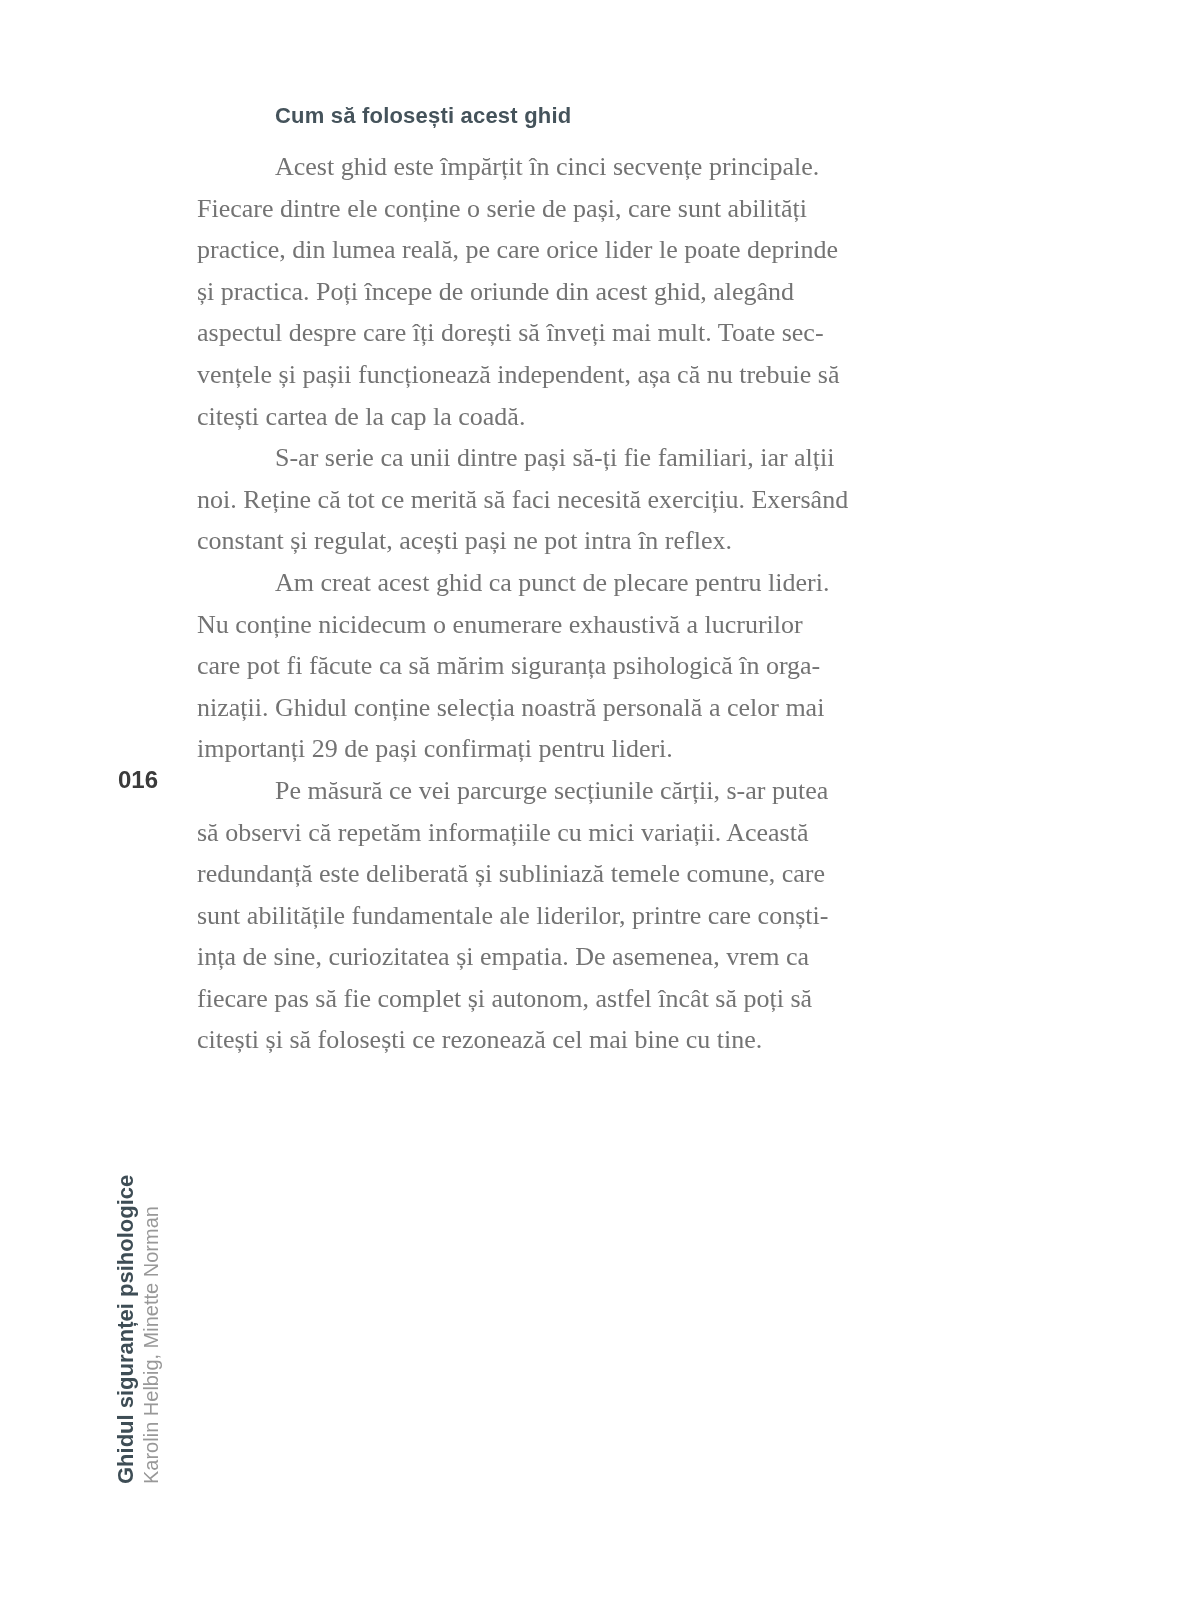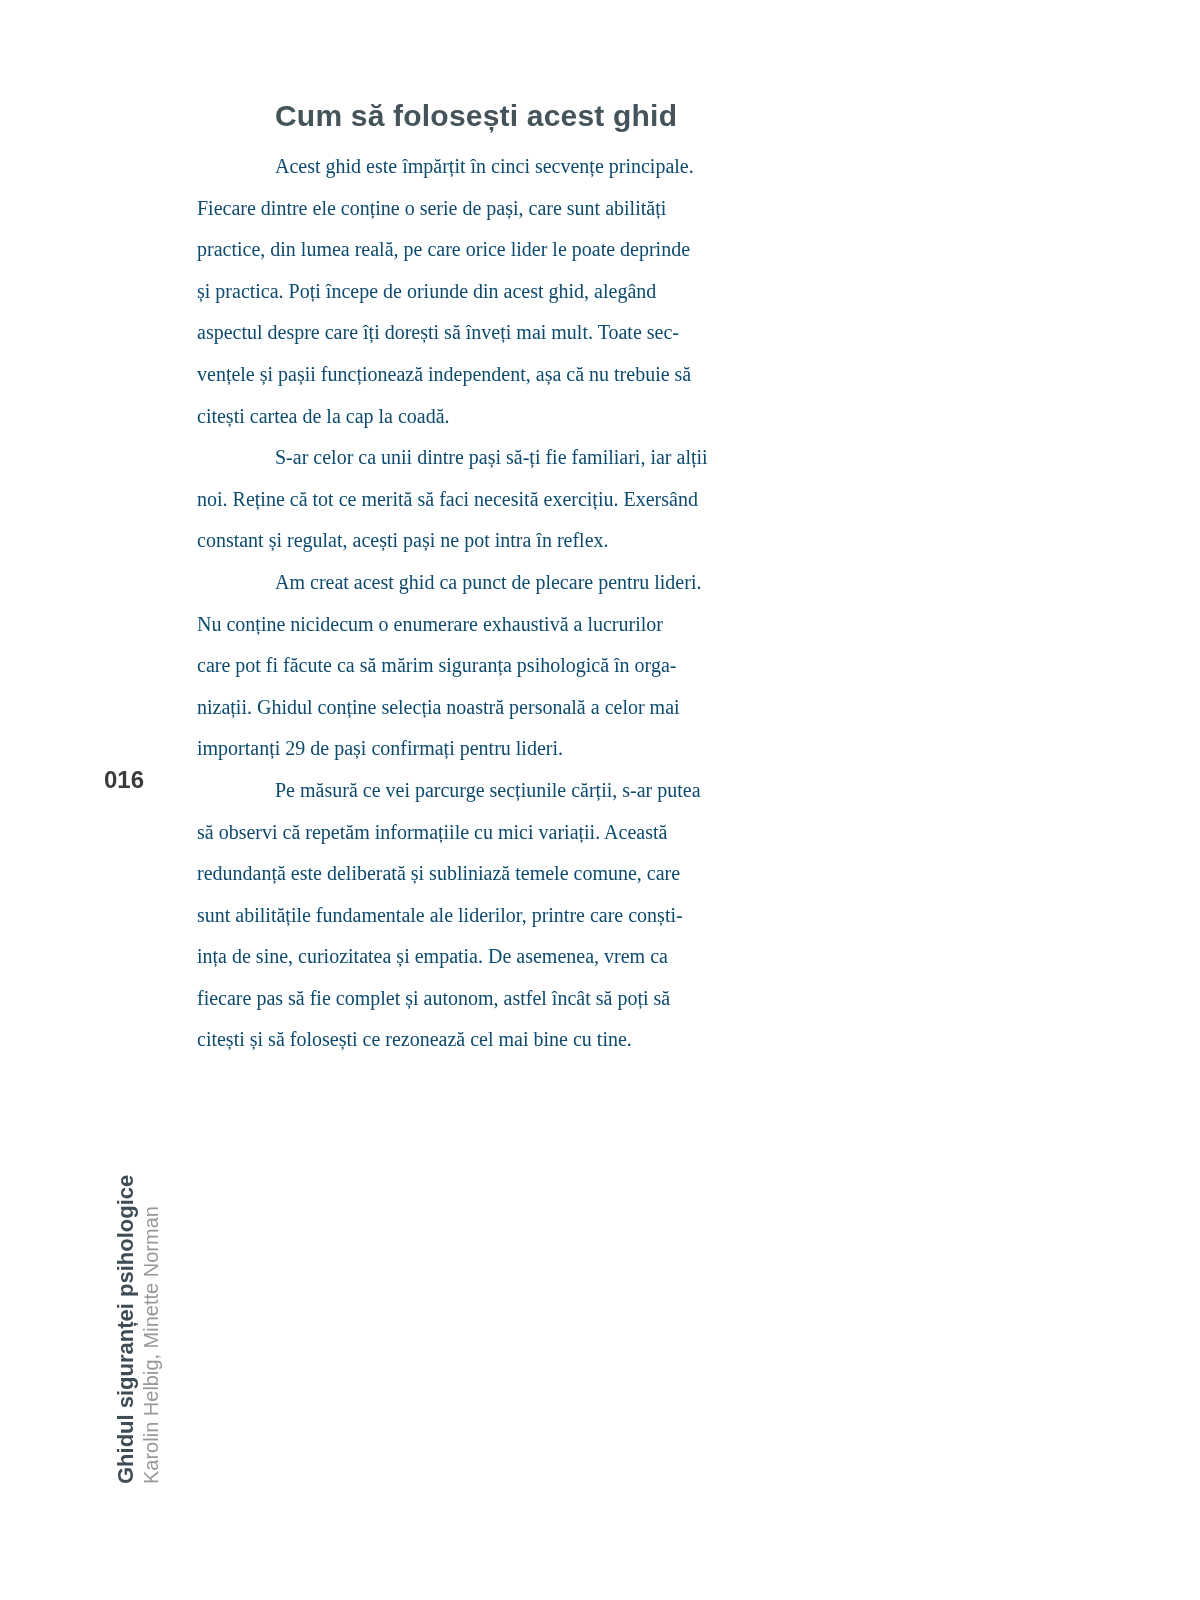--- a/index.html
+++ b/index.html
@@ -18,37 +18,37 @@
     position: absolute;
     left: 197px;
     top: 96px;
     width: 810px;
   }
   .heading {
     margin: 0 0 10px 0;
     padding-left: 78px;
     font-family: "Liberation Sans", sans-serif;
     font-weight: 700;
-    font-size: 30px;
+    font-size: 22px;
     line-height: 40px;
     letter-spacing: 0.2px;
     color: #45535b;
   }
   .para {
     margin: 0;
     font-family: "Liberation Serif", serif;
-    font-size: 20px;
+    font-size: 26px;
     line-height: 41.6px;
-    color: #0c4a6e;
+    color: #737373;
     text-indent: 78px;
     white-space: pre-line;
   }
   .page-number {
     position: absolute;
-    left: 104px;
+    left: 118px;
     top: 766px;
     font-family: "Liberation Sans", sans-serif;
     font-weight: 700;
     font-size: 24px;
     color: #3b3b3b;
   }
   .spine {
     position: absolute;
     left: 112px;
     top: 1484px;
@@ -84,21 +84,21 @@
     <h1 class="heading">Cum să folosești acest ghid</h1>
 
     <p class="para">Acest ghid este împărțit în cinci secvențe principale.
 Fiecare dintre ele conține o serie de pași, care sunt abilități
 practice, din lumea reală, pe care orice lider le poate deprinde
 și practica. Poți începe de oriunde din acest ghid, alegând
 aspectul despre care îți dorești să înveți mai mult. Toate sec-
 vențele și pașii funcționează independent, așa că nu trebuie să
 citești cartea de la cap la coadă.</p>
 
-    <p class="para">S-ar celor ca unii dintre pași să-ți fie familiari, iar alții
+    <p class="para">S-ar serie ca unii dintre pași să-ți fie familiari, iar alții
 noi. Reține că tot ce merită să faci necesită exercițiu. Exersând
 constant și regulat, acești pași ne pot intra în reflex.</p>
 
     <p class="para">Am creat acest ghid ca punct de plecare pentru lideri.
 Nu conține nicidecum o enumerare exhaustivă a lucrurilor
 care pot fi făcute ca să mărim siguranța psihologică în orga-
 nizații. Ghidul conține selecția noastră personală a celor mai
 importanți 29 de pași confirmați pentru lideri.</p>
 
     <p class="para">Pe măsură ce vei parcurge secțiunile cărții, s-ar putea

